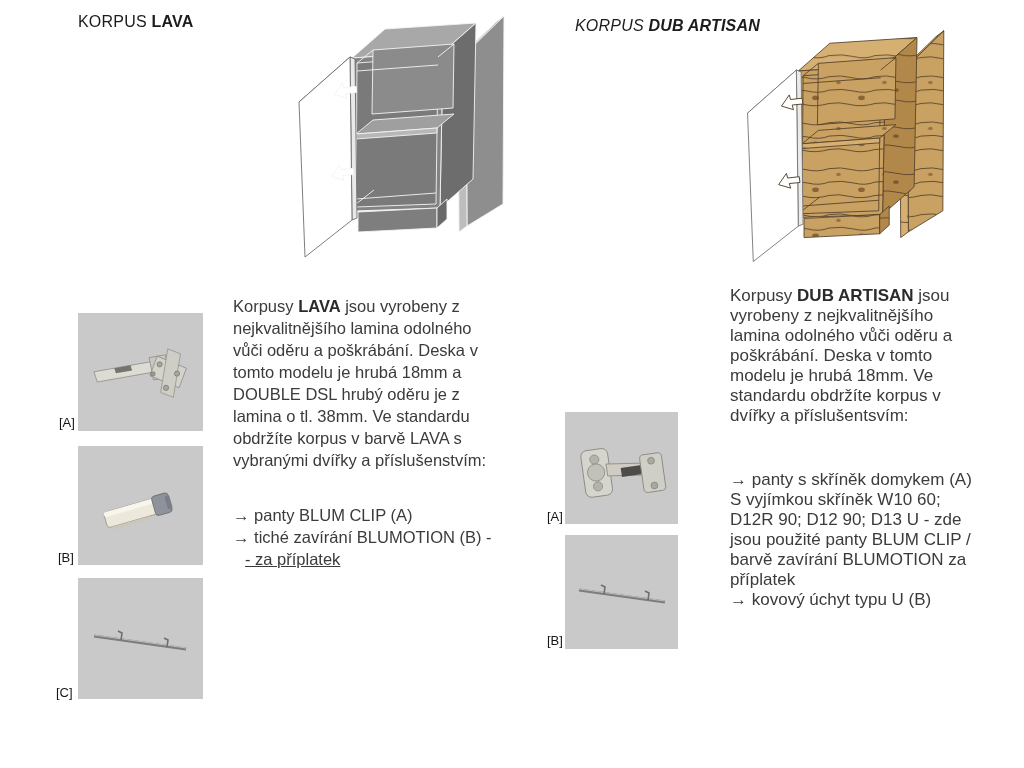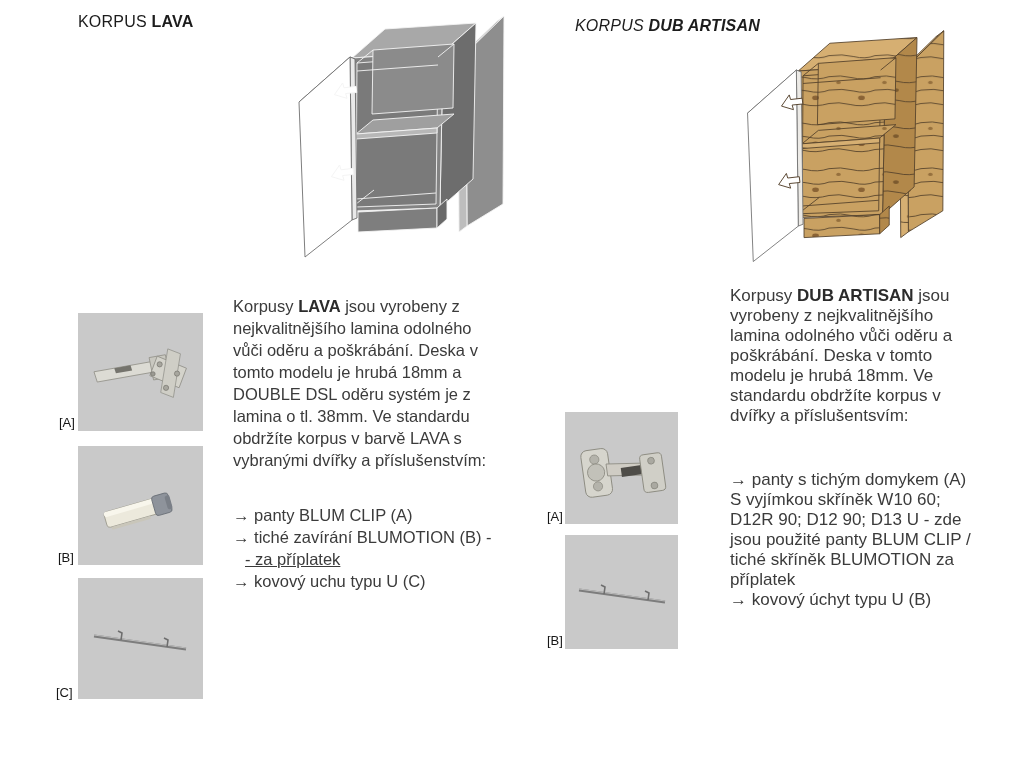--- a/index.html
+++ b/index.html
@@ -130,29 +130,28 @@
       <path d="M86,60 l4,2 l-1,7" fill="none" stroke="#6e6e6e" stroke-width="1.6"></path>
     </svg>
   </div>
   <div class="abs hlabel" style="left:56px;top:685px;">[C]</div>
 
   <div class="abs tb tb-l" style="left:233px;top:295px;">
     <div class="pline"><span>Korpusy </span><b>LAVA</b><span> jsou vyrobeny z</span></div>
     <div class="pline">nejkvalitnějšího lamina odolného</div>
     <div class="pline">vůči oděru a poškrábání. Deska v</div>
     <div class="pline">tomto modelu je hrubá 18mm a</div>
-    <div class="pline">DOUBLE DSL oděru systém je z</div>
+    <div class="pline">DOUBLE DSL hrubý oděru je z</div>
     <div class="pline">lamina o tl. 38mm. Ve standardu</div>
     <div class="pline">obdržíte korpus v barvě LAVA s</div>
     <div class="pline">vybranými dvířky a příslušenstvím:</div>
     <div class="gap-l"></div>
     <div class="pline">→ panty BLUM CLIP (A)</div>
     <div class="pline">→ tiché zavírání BLUMOTION (B) -</div>
     <div class="pline indent">- za příplatek</div>
-    <div class="pline">→ kovový uchu typu U (C)</div>
   </div>
 
   <div class="abs title" style="left:575px;top:17px;font-style:italic;">
     <span>KORPUS </span><span class="b">DUB ARTISAN</span>
   </div>
 
   <svg class="abs cab cab-artisan" style="left:737px;top:22px;" width="225" height="256" viewBox="0 0 235 265">
     <defs>
       <pattern id="woodM" width="48" height="48" patternUnits="userSpaceOnUse">
         <rect width="48" height="48" fill="#c9a162"></rect>
@@ -233,22 +232,22 @@
 
   <div class="abs tb tb-r" style="left:730px;top:286px;">
     <div class="pline"><span>Korpusy </span><b>DUB ARTISAN</b><span> jsou</span></div>
     <div class="pline">vyrobeny z nejkvalitnějšího</div>
     <div class="pline">lamina odolného vůči oděru a</div>
     <div class="pline">poškrábání. Deska v tomto</div>
     <div class="pline">modelu je hrubá 18mm. Ve</div>
     <div class="pline">standardu obdržíte korpus v</div>
     <div class="pline">dvířky a příslušentsvím:</div>
     <div class="gap-r"></div>
-    <div class="pline">→ panty s tichým domykem (A)</div>
+    <div class="pline">→ panty s skříněk domykem (A)</div>
     <div class="pline">S vyjímkou skříněk W10 60;</div>
     <div class="pline">D12R 90; D12 90; D13 U - zde</div>
     <div class="pline">jsou použité panty BLUM CLIP /</div>
-    <div class="pline">tiché skříněk BLUMOTION za</div>
+    <div class="pline">barvě zavírání BLUMOTION za</div>
     <div class="pline">příplatek</div>
     <div class="pline">→ kovový úchyt typu U (B)</div>
   </div>
 
 </div>
 
 </body></html>

